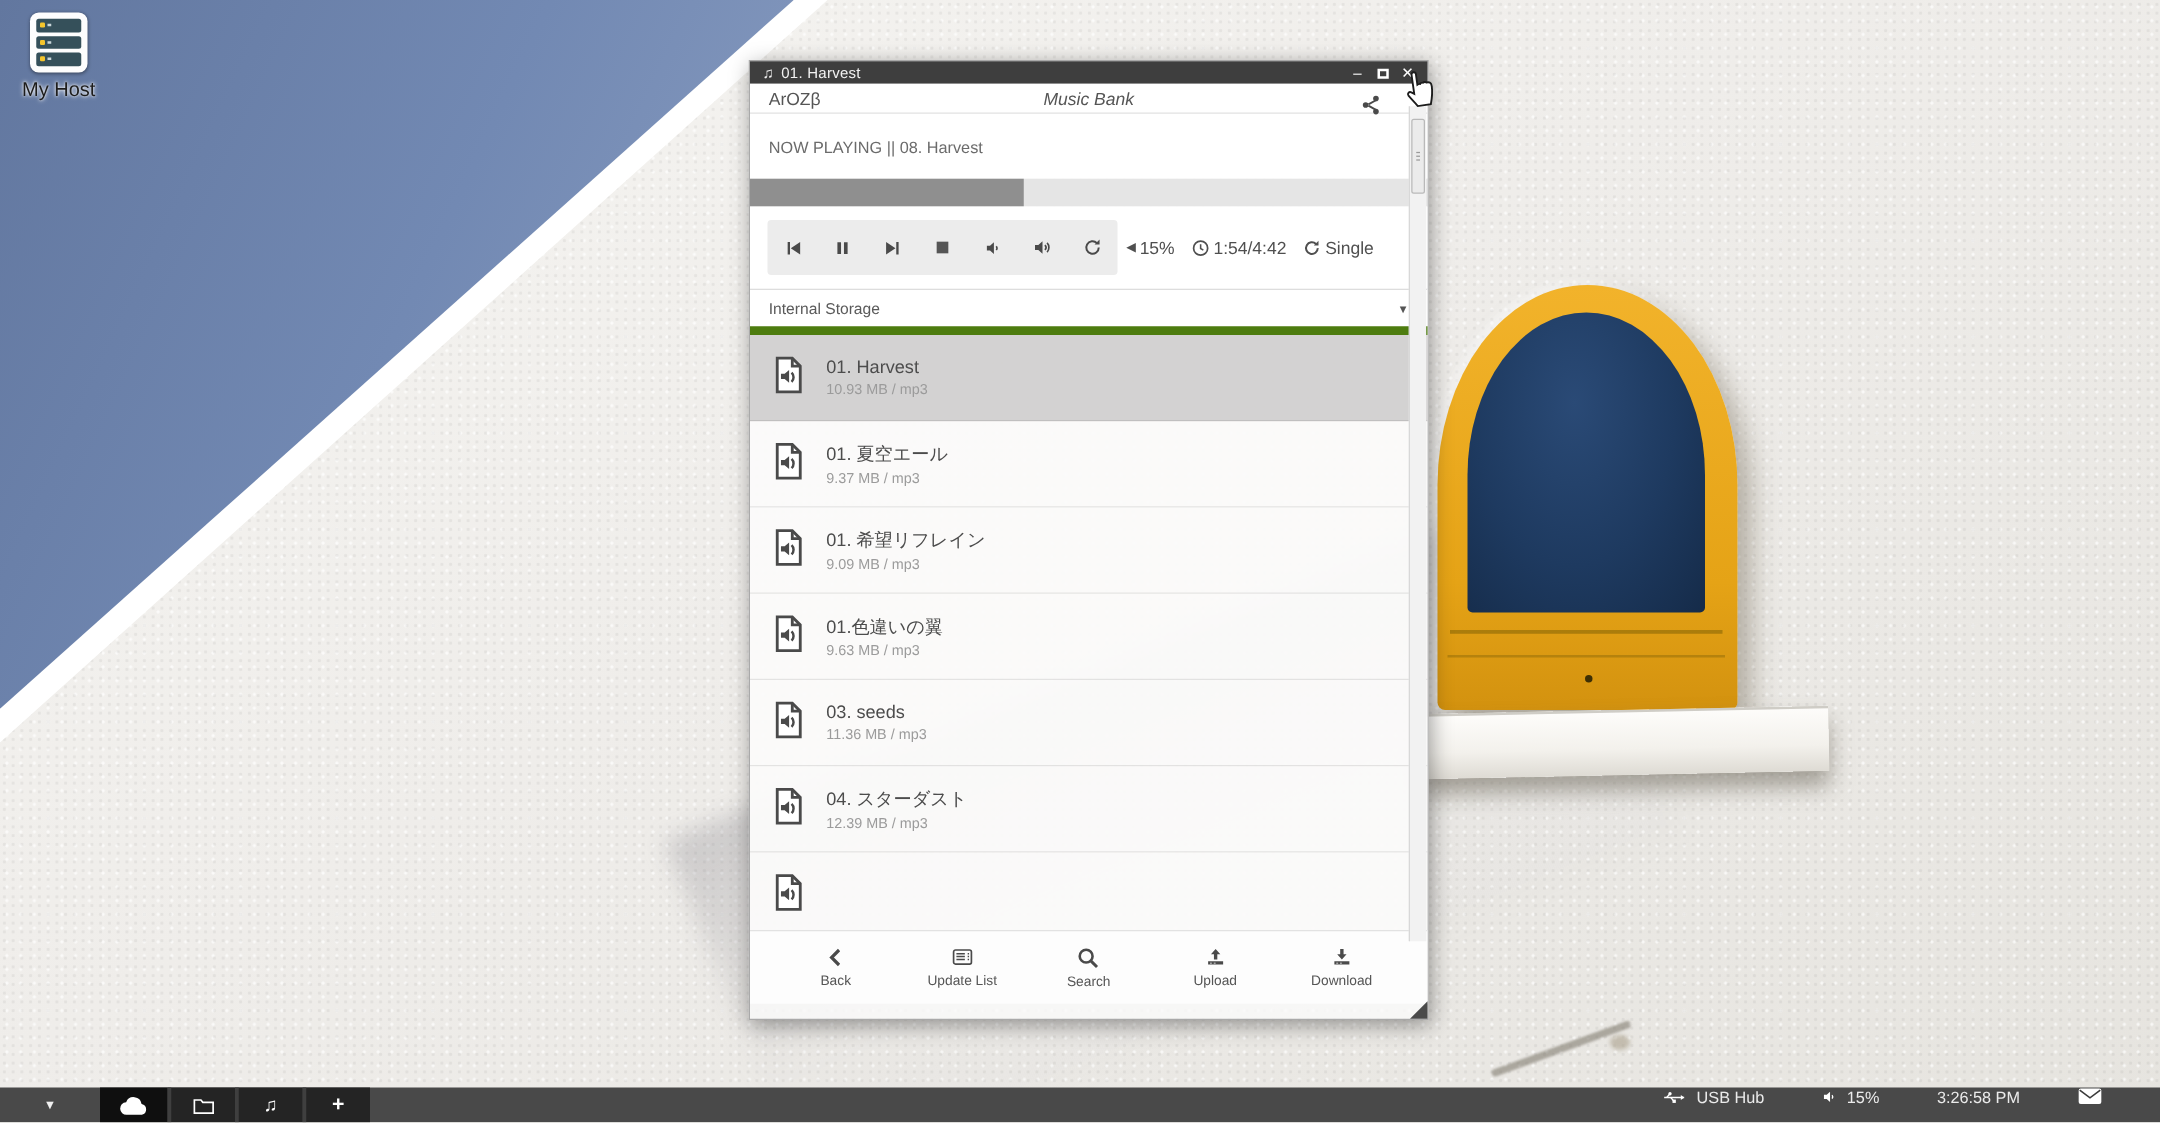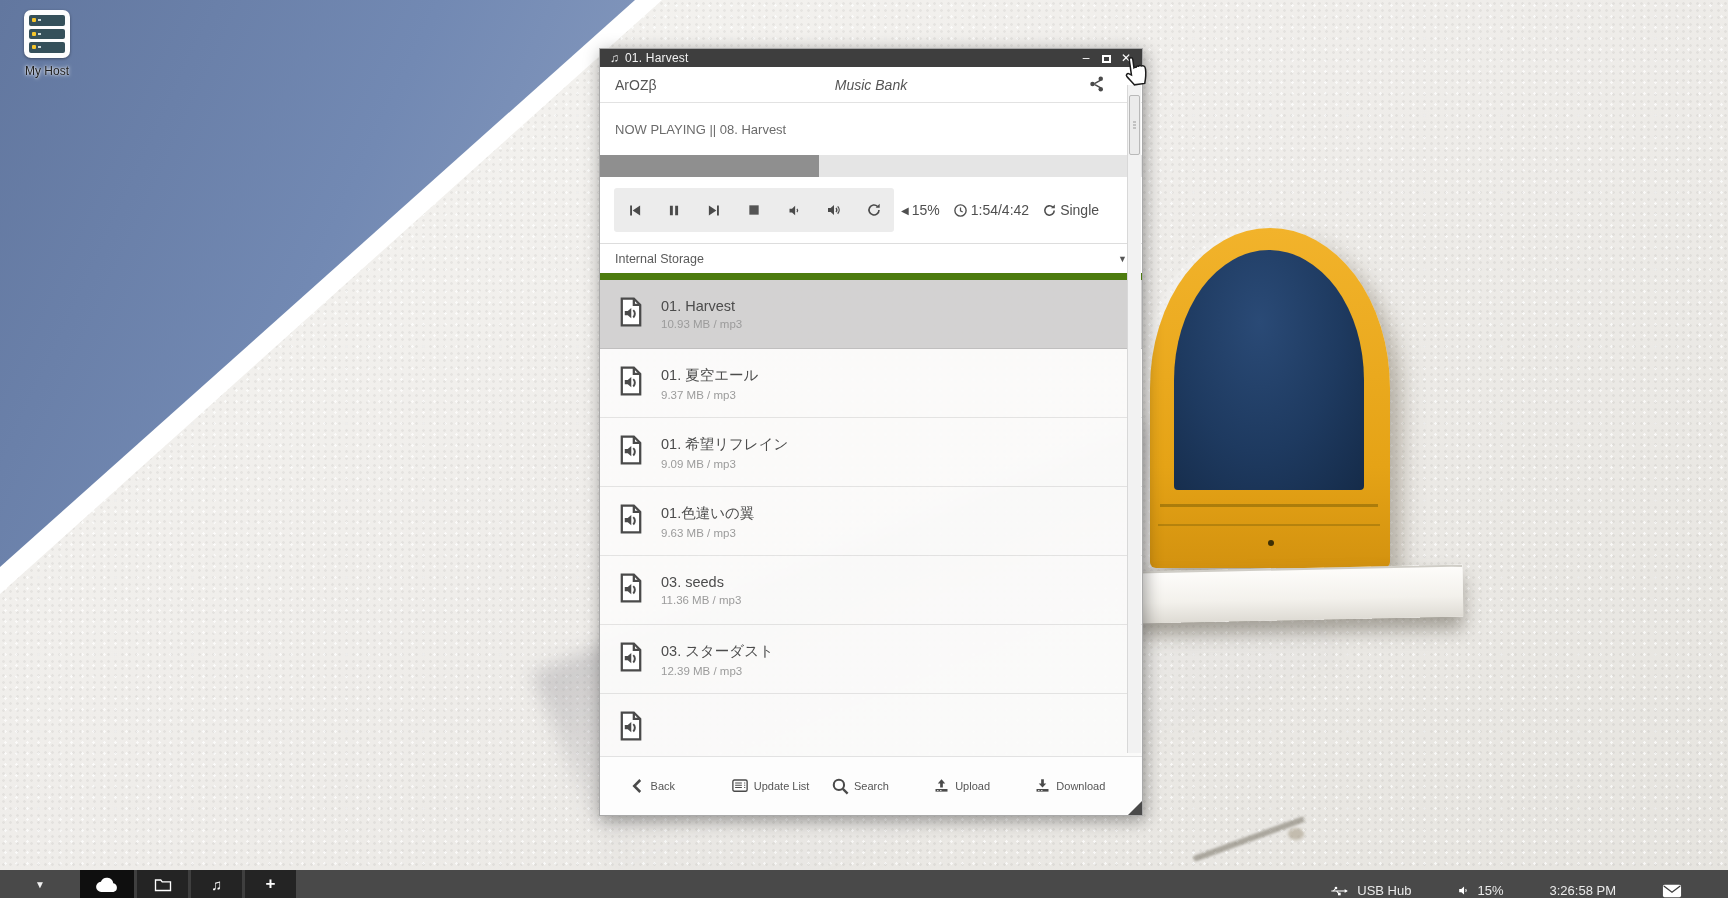--- a/index.html
+++ b/index.html
@@ -41,32 +41,32 @@
   .pipe-blob { position:absolute; left:1288px; top:828px; width:16px; height:12px;
     background:rgba(170,160,140,0.6); border-radius:50%; filter:blur(1.5px); }
 
   
   .host-icon { position:absolute; left:12px; top:10px; width:70px; text-align:center; cursor:pointer; z-index:2; }
   .host-glyph { width:46px; height:48px; margin:0 auto; background:#fdfdfd; border-radius:7px;
     box-shadow:0 1px 3px rgba(0,0,0,0.4); padding:5px 5px; display:flex; flex-direction:column; gap:3px; }
   .host-row { flex:1; background:#35505a; border-radius:2px; position:relative; }
   .host-row::before { content:""; position:absolute; left:3px; top:3px; width:4px; height:4px; background:#f5c52c; border-radius:1px; }
   .host-row::after { content:""; position:absolute; left:9px; top:4px; width:3px; height:2px; background:#c9d6da; }
-  .host-label { margin-top:6px; font-size:12px; color:#1d1d1d; text-shadow:0 0 4px rgba(255,255,255,0.95),0 0 2px rgba(255,255,255,0.9); }
+  .host-label { margin-top:6px; font-size:16px; color:#1d1d1d; text-shadow:0 0 4px rgba(255,255,255,0.95),0 0 2px rgba(255,255,255,0.9); }
 
   
   .window { position:absolute; left:599px; top:48px; width:544px; height:768px; z-index:3;
     border:1px solid #a9a9a9; box-shadow:2px 4px 16px rgba(0,0,0,0.38); background:rgba(250,250,250,0.82); }
   .titlebar { height:18px; background:#3e3e3e; color:#f2f2f2; display:flex; align-items:center;
     padding:0 6px; font-size:12px; }
   .titlebar-icon { font-size:12px; margin:0 6px 0 4px; }
   .titlebar-title { flex:1; letter-spacing:.2px; }
   .win-btn { width:20px; text-align:center; font-size:12px; color:#fff; cursor:pointer; line-height:18px; }
   .win-btn.max span { display:inline-block; width:9px; height:8px; border:2px solid #fff; vertical-align:middle; }
-  .app-header { height:36px; background:rgba(255,255,255,0.94); border-bottom:1px solid #e2e2e2;
+  .app-header { height:24px; background:rgba(255,255,255,0.94); border-bottom:1px solid #e2e2e2;
     position:relative; display:flex; align-items:center; }
   .brand { font-size:14px; color:#555; margin-left:15px; }
   .app-title { position:absolute; left:0; right:0; text-align:center; font-size:14px; color:#555;font-style:italic; }
   .share-btn { position:absolute; right:36px; top:8px; cursor:pointer; }
   .nowplaying { height:52px; background:rgba(255,255,255,0.92); display:flex; align-items:center;
     padding-left:15px; font-size:13px; color:#6b6b6b; }
   .progress { height:22px; background:rgba(227,227,227,0.92); position:relative; cursor:pointer; }
   .progress-fill { height:100%; background:#8f8f8f; width:40%; }
   .controls { height:66px; background:rgba(255,255,255,0.92); display:flex; align-items:center; padding-left:14px; }
   .pill { width:280px; height:44px; background:#ececec; border-radius:3px; display:flex; align-items:center; }
@@ -80,21 +80,21 @@
   .storage-caret { margin-left:auto; font-size:9px; color:#555; }
   .tracklist { height:476px; overflow:hidden; background:rgba(243,242,240,0.5); }
   .track { height:69px; display:flex; align-items:center; padding-left:14px;
     border-bottom:1px solid rgba(0,0,0,0.09); background:rgba(255,255,255,0.5); cursor:pointer; }
   .track.active { background:rgba(205,203,203,0.85); }
   .track-icon { margin-right:13px; flex:0 0 auto; }
   .track-title { font-size:14.5px; color:#4c4c4c; }
   .track-meta { font-size:11.5px; color:#9b9b9b; margin-top:4px; }
   .toolbar { height:59px; background:#fdfdfd; border-top:1px solid #e2e2e2; display:flex;
     align-items:center; justify-content:space-around; padding:0 18px; }
-  .tbtn { display:flex; flex-direction:row; align-items:center; gap:4px; cursor:pointer; width:80px; }
+  .tbtn { display:flex; flex-direction:column; align-items:center; gap:4px; cursor:pointer; width:80px; }
   .tbtn-label { font-size:11px; color:#555; }
   .scrollbar { position:absolute; right:1px; top:36px; bottom:62px; width:14px;
     background:#f2f2f2; border-left:1px solid #d8d8d8; }
   .scroll-thumb { position:absolute; top:10px; left:1px; right:1px; height:60px; background:#ebebeb;
     border:1px solid #b9b9b9; border-radius:2px; cursor:pointer; }
   .grip { position:absolute; left:2px; right:2px; top:50%; transform:translateY(-50%); }
   .grip div { height:1px; background:#9a9a9a; margin:2px 1px; }
   .resize-handle { position:absolute; right:0; bottom:0; width:0; height:0;
     border-left:14px solid transparent; border-bottom:14px solid #4a4a4a; cursor:nwse-resize; }
 
@@ -106,21 +106,21 @@
     display:flex; align-items:stretch; z-index:5; }
   .tb-caret { width:80px; display:flex; align-items:center; justify-content:center;
     color:#f0f0f0; font-size:10px; cursor:pointer; }
   .tb-tile { width:54px; display:flex; align-items:center; justify-content:center;
     background:#242424; border-left:3px solid #3f3f3f; cursor:pointer; color:#fff; }
   .tb-tile.first { border-left:none; }
   .tb-tile.active { background:#0f0f0f; }
   .tb-note { font-size:15px; }
   .tb-plus { font-size:17px; font-weight:bold; }
   .tb-spacer { flex:1; }
-  .tray { display:flex; align-items:flex-end; gap:46px; padding-right:46px; color:#ebebeb; font-size:13px; }
+  .tray { display:flex; align-items:flex-start; gap:46px; padding-right:46px; color:#ebebeb; font-size:13px; }
   .tray-item { display:flex; align-items:center; gap:7px; cursor:pointer; }
 </style>
 </head>
 <body>
 
 <div class="screen">
 
   <div class="wallpaper"></div>
   <div class="ledge-shadow"></div>
   <div class="sky-edge"></div>
@@ -317,21 +317,21 @@
       <div class="track">
         <span class="track-icon">
           <svg width="34" height="34" viewBox="0 0 24 24">
               <path d="M5.5 2.5H14L18.5 7v14.5h-13z" fill="#fff" stroke="#4a4a4a" stroke-width="1.6"></path>
               <path d="M14 2.5V7h4.5" fill="none" stroke="#4a4a4a" stroke-width="1.6"></path>
               <path fill="#4a4a4a" d="M7.6 11.3h2.1l2.5-2.1v7.2l-2.5-2.1H7.6z"></path>
               <path fill="none" stroke="#4a4a4a" stroke-width="1.4" d="M13.6 10.7a3.6 3.6 0 0 1 0 5.2"></path>
             </svg>
         </span>
         <div>
-            <div class="track-title">03. スターダスト</div>
+            <div class="track-title">04. スターダスト</div>
         <div class="track-meta">12.39 MB / mp3</div>
           </div>
       </div>
       <div class="track">
         <span class="track-icon">
           <svg width="34" height="34" viewBox="0 0 24 24">
               <path d="M5.5 2.5H14L18.5 7v14.5h-13z" fill="#fff" stroke="#4a4a4a" stroke-width="1.6"></path>
               <path d="M14 2.5V7h4.5" fill="none" stroke="#4a4a4a" stroke-width="1.6"></path>
               <path fill="#4a4a4a" d="M7.6 11.3h2.1l2.5-2.1v7.2l-2.5-2.1H7.6z"></path>
               <path fill="none" stroke="#4a4a4a" stroke-width="1.4" d="M13.6 10.7a3.6 3.6 0 0 1 0 5.2"></path>

